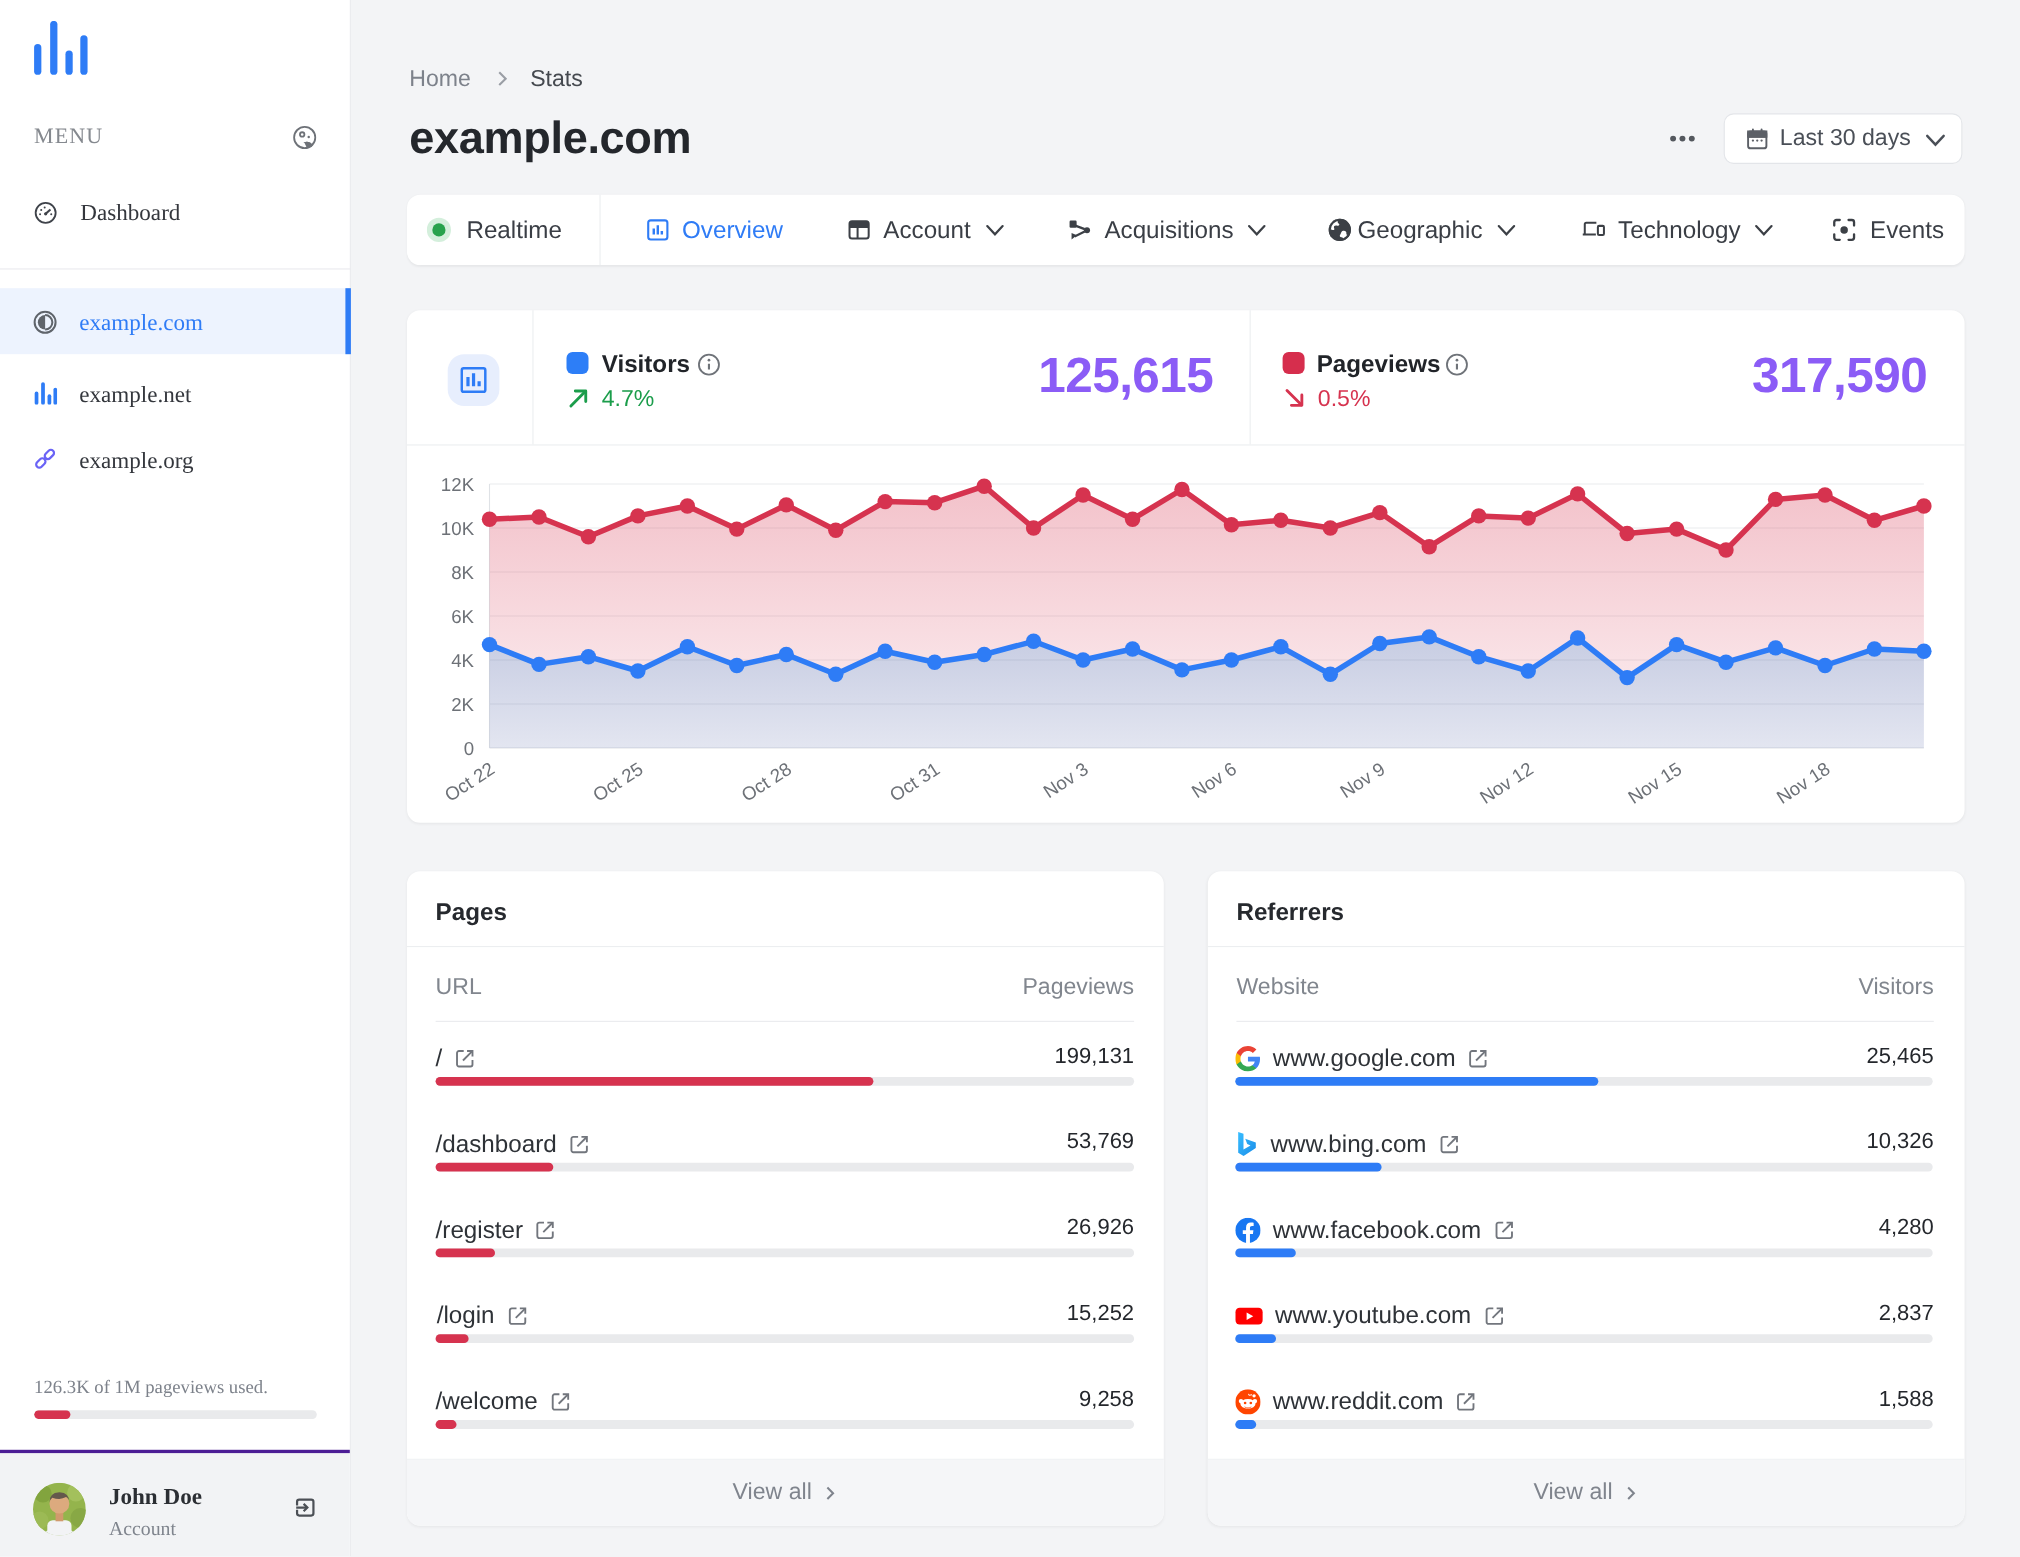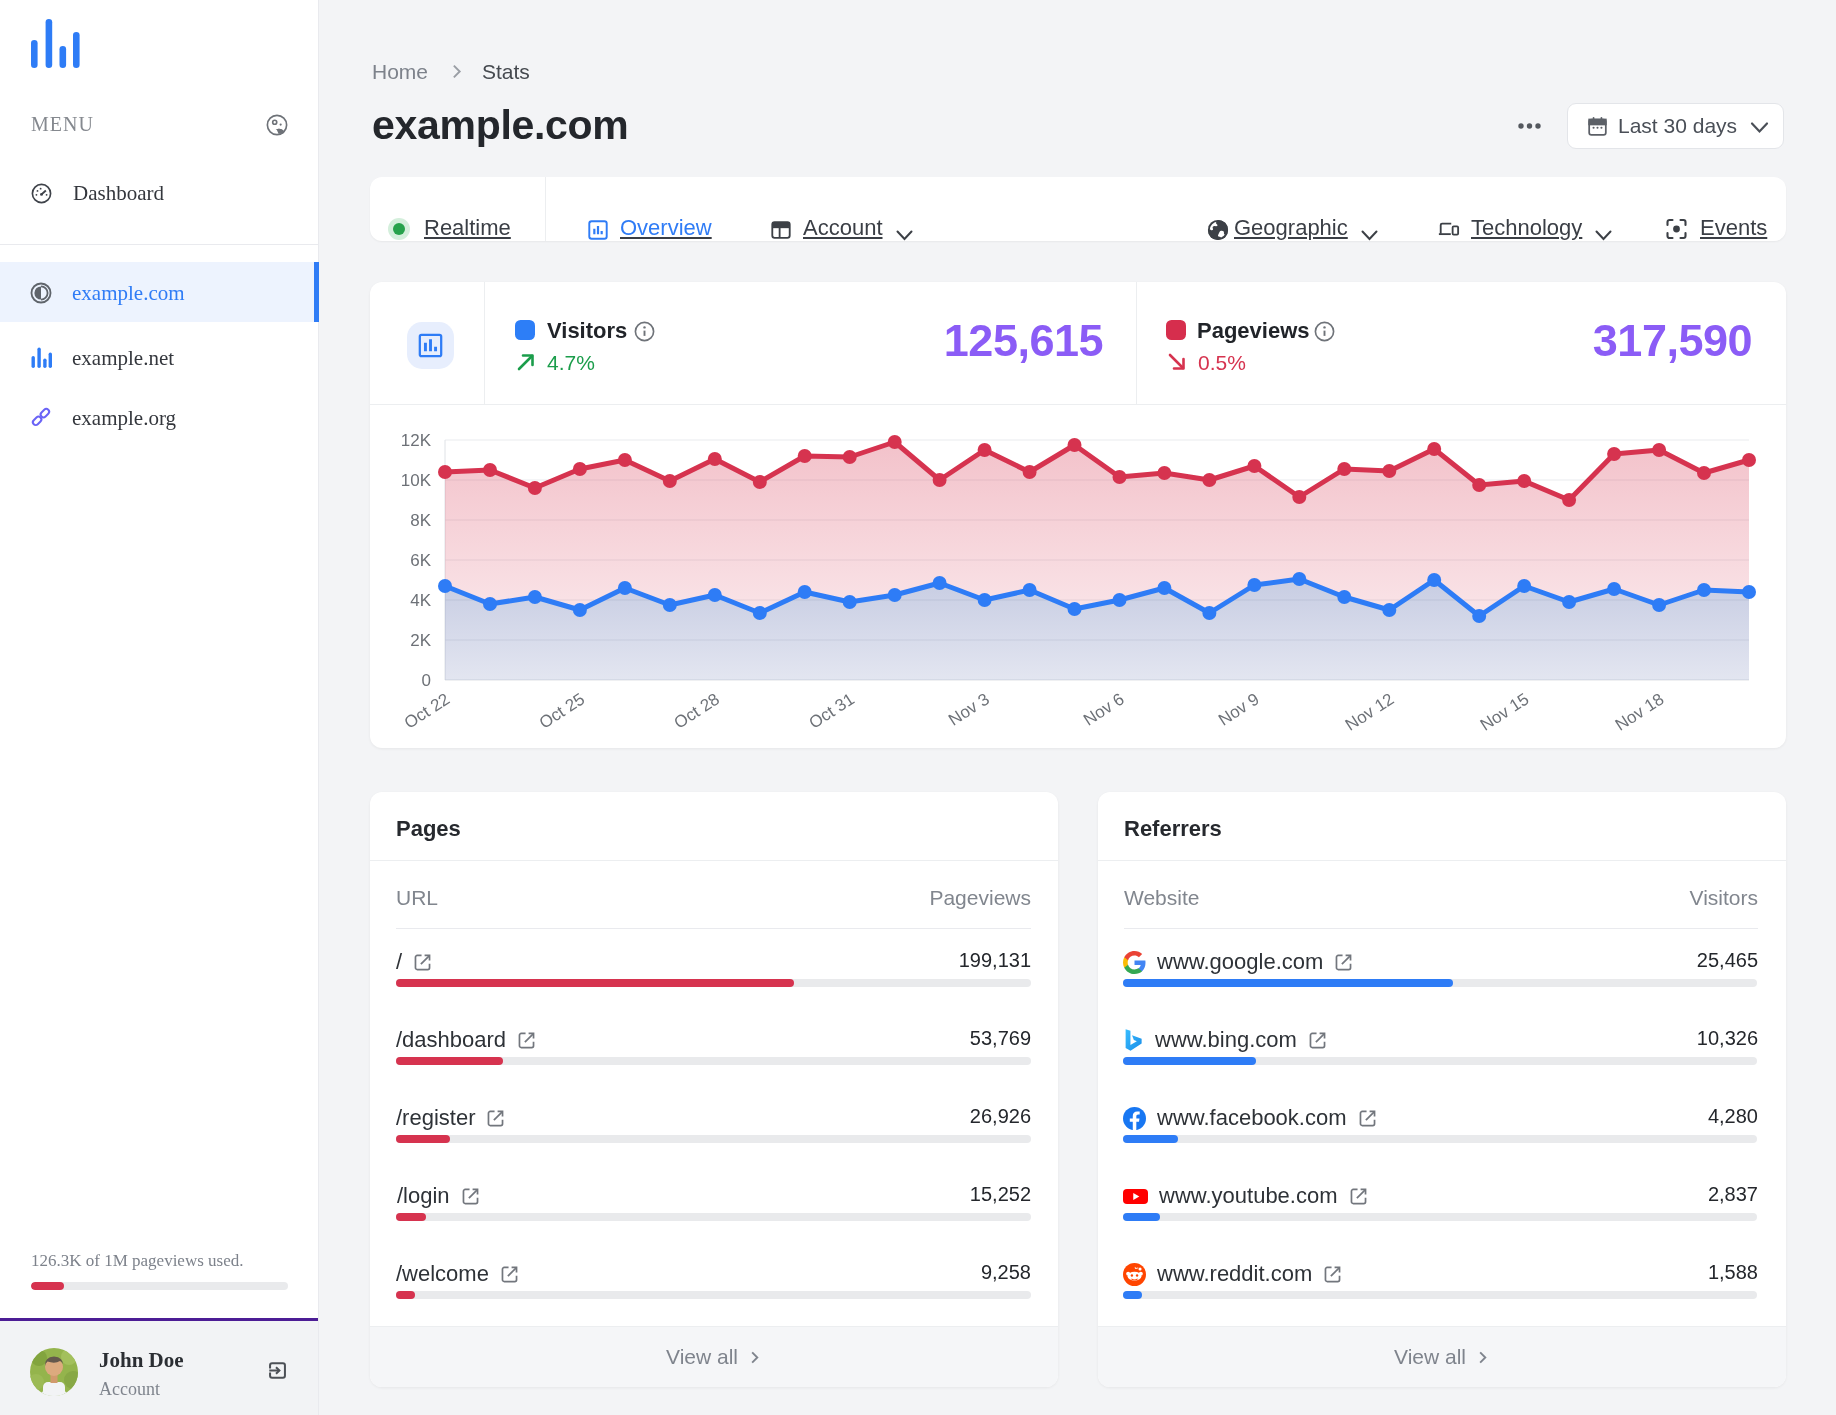--- a/index.html
+++ b/index.html
@@ -13,21 +13,21 @@
 .sel-row { position:absolute; left:0; top:262px; width:319px; height:60px; background:#edf3fe; border-right:5px solid #2f7cf6; }
 .usage { position:absolute; left:31px; top:1251px; font-size:17px; color:#7d828b; }
 .track { background:#e9eaec; border-radius:5px; overflow:hidden; }
 #foot { position:absolute; left:0; top:1318px; width:318px; height:97px; background:#f2f3f5; border-top:3px solid #4c1d95; }
 
 .crumb { position:absolute; top:60px; font-size:21px; }
 #title { position:absolute; left:372px; top:102px; font-size:41px; font-weight:700; color:#24272c; letter-spacing:-0.3px; }
 #datebtn { position:absolute; left:1567px; top:103px; width:217px; height:46px; background:#fff; border:1px solid #e3e5e9; border-radius:9px; }
 
 #tabs { position:absolute; left:370px; top:177px; width:1416px; height:64px; background:#fff; border-radius:12px; box-shadow:0 1px 2px rgba(20,22,25,0.05); }
-.tab { position:absolute; top:0; height:64px; display:flex; align-items:flex-end; font-size:22px; color:#3a3e45;text-decoration:underline; }
+.tab { position:absolute; top:0; height:64px; display:flex; align-items:center; font-size:22px; color:#3a3e45; }
 .tab svg { display:block; }
 
 .card { position:absolute; background:#fff; border-radius:12px; box-shadow:0 1px 3px rgba(20,22,25,0.06); }
 .cardhead { position:absolute; left:0; top:0; right:0; height:69px; border-bottom:1px solid #eceef0; }
 .ct { position:absolute; left:26px; top:24px; font-size:22px; font-weight:700; color:#26292e; }
 .colhead { position:absolute; top:0; font-size:21px; color:#81868e; }
 .rowlab { position:absolute; font-size:22px; color:#2e3237; display:flex; align-items:center; gap:11px; }
 .rowval { position:absolute; font-size:20px; color:#24272c; text-align:left; }
 .bar { position:absolute; height:8px; border-radius:5px; background:#e9eaec; }
 .bar i { display:block; height:8px; border-radius:5px; }
@@ -187,20 +187,34 @@
     <span style="margin-left:11px;color:#2f7cf6">Overview</span>
   </div>
   <div class="tab" style="left:400px">
     <svg width="22" height="22" viewBox="0 0 24 24" fill="none" stroke="#3c4046" stroke-width="2">
       <rect x="2.5" y="3.5" width="19" height="17" rx="2.5"></rect>
       <path d="M2.5 9 h19"></path>
       <rect x="2.5" y="3.5" width="19" height="5.5" rx="2.5" fill="#3c4046" stroke="none"></rect>
       <path d="M10.5 9 v11.5"></path>
     </svg>
     <span style="margin-left:11px">Account</span>
+    <svg style="margin-left:13px" width="17" height="11" viewBox="0 0 17 11" fill="none" stroke="#3c4046" stroke-width="2" stroke-linecap="round">
+        <path d="M1.5 1.5 L8.5 9 L15.5 1.5"></path>
+      </svg>
+  </div>
+  <div class="tab" style="left:600px">
+    <svg width="23" height="22" viewBox="0 0 24 24" fill="none" stroke="#3c4046" stroke-width="2.2">
+      <path d="M7 7.5 L17 11.2 M7 18.5 L17 13.5"></path>
+      <g fill="#3c4046" stroke="none">
+        <rect x="2" y="2.8" width="7" height="7" rx="1.2"></rect>
+        <path d="M4 15 l5.2 2.2 L4 21.5 z"></path>
+        <circle cx="19.3" cy="12.4" r="3"></circle>
+      </g>
+    </svg>
+    <span style="margin-left:11px">Acquisitions</span>
     <svg style="margin-left:13px" width="17" height="11" viewBox="0 0 17 11" fill="none" stroke="#3c4046" stroke-width="2" stroke-linecap="round">
         <path d="M1.5 1.5 L8.5 9 L15.5 1.5"></path>
       </svg>
   </div>
   <div class="tab" style="left:837px">
     <svg width="22" height="22" viewBox="0 0 24 24">
       <circle cx="12" cy="12" r="11" fill="#3c4046"></circle>
       <g fill="#fff">
         <path d="M11.8 1.3 c-2 1.8-2.6 3.4-1.1 4.3 c1.8 1 .4 2.6-1.2 2.2 C7 7.2 5.4 8.4 6.4 10.3 c.8 1.5-.6 2.4-2.2 1.6 C2.6 11.1 1.5 11.6 1.2 13 L1 10 L3.5 4.5 L8 1.6 Z"></path>
         <path d="M14.5 13.2 c2.4-.8 4.3.2 4 2.2 c-.2 1.6 1 2 2.4 1.2 l-2.4 3.6-3.4 2.3 c.6-1.8.2-3-1.4-3.2 c-1.8-.2-2.2-1.5-1.2-2.8 C13.4 15.3 13.3 14.2 14.5 13.2Z"></path>

